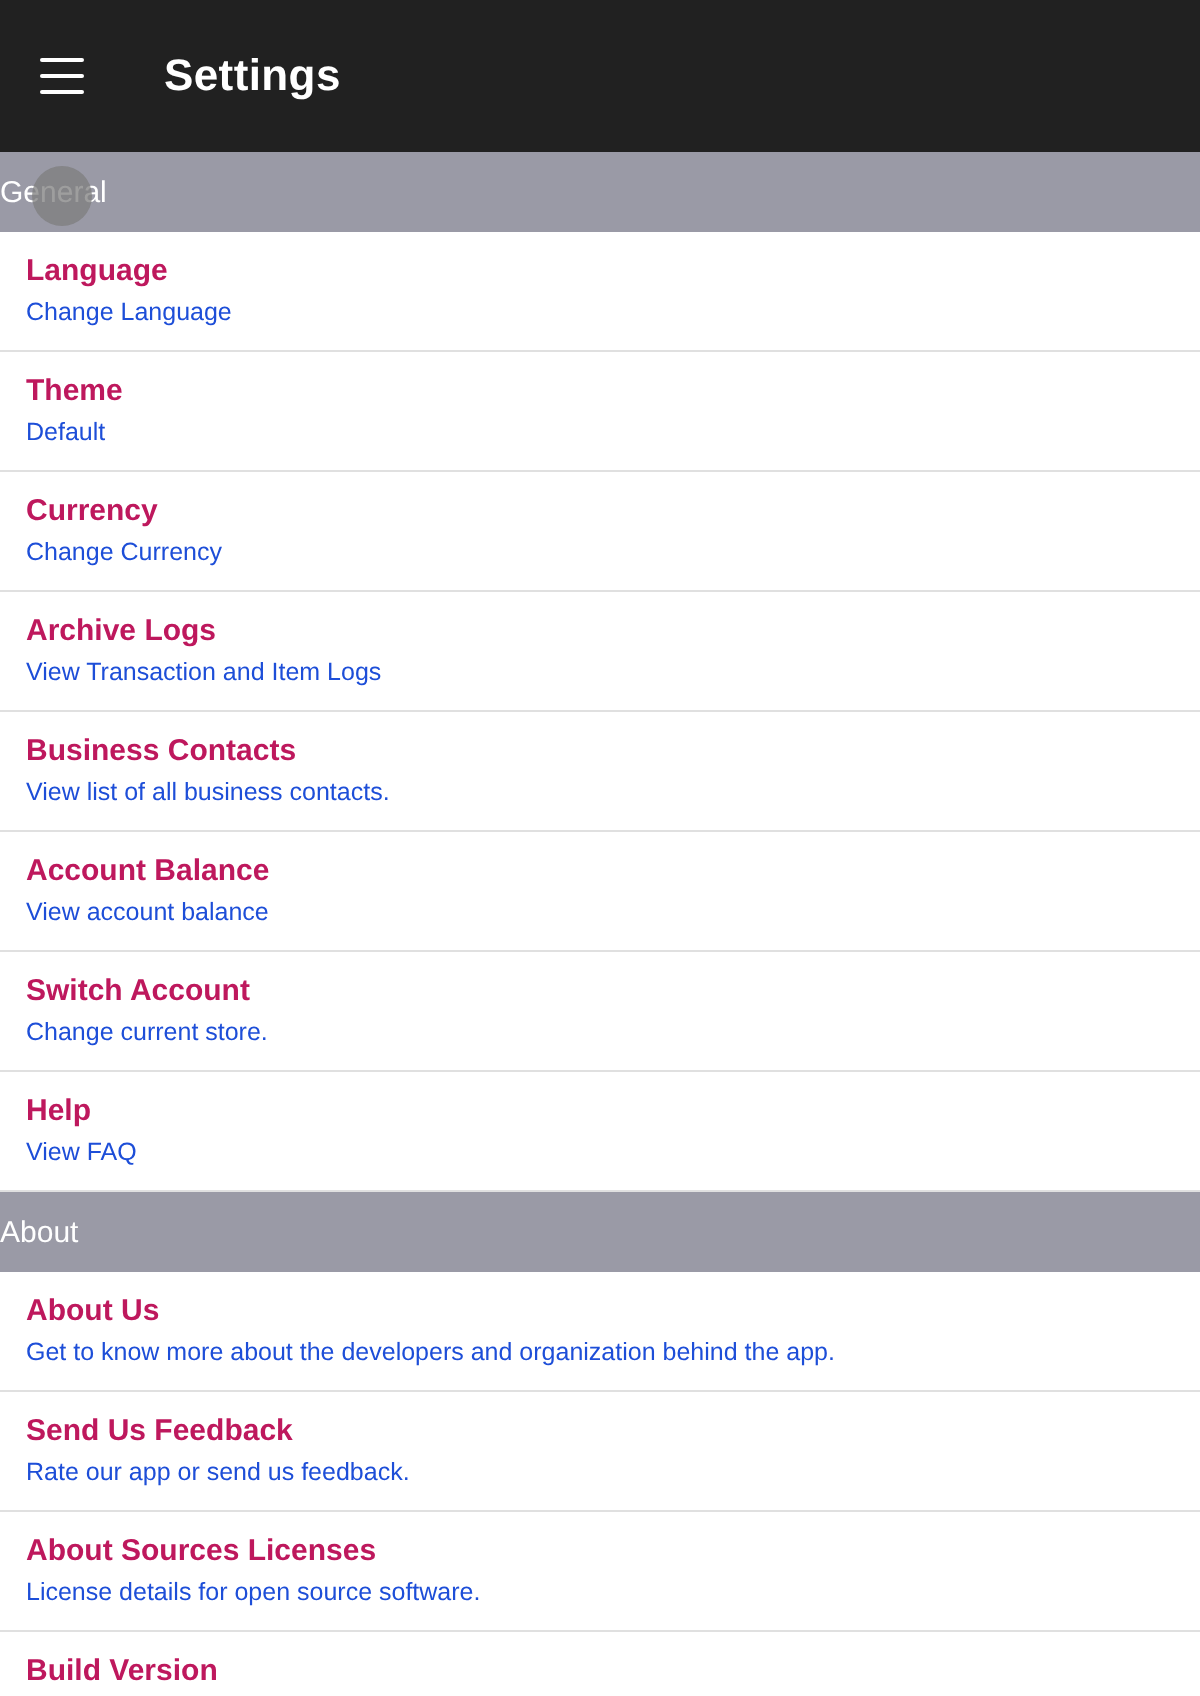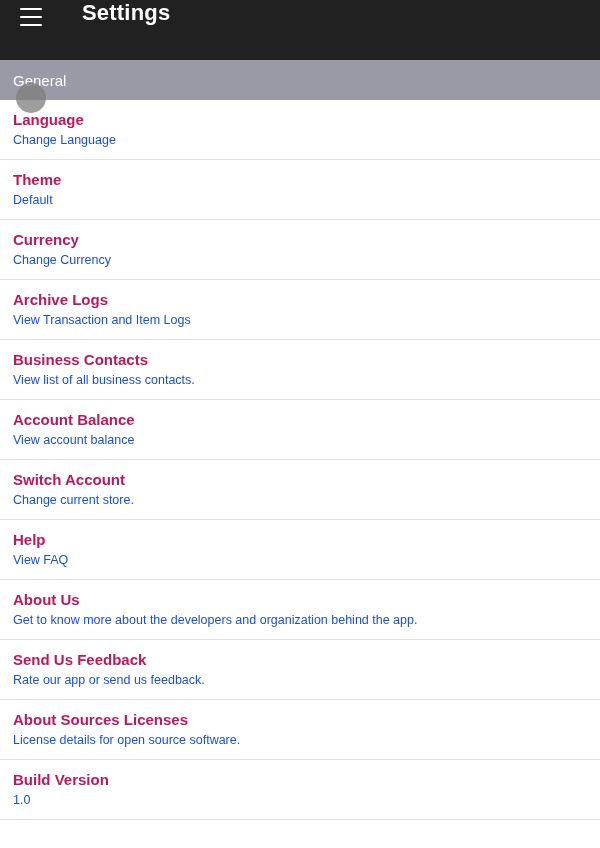--- a/index.html
+++ b/index.html
@@ -14,24 +14,24 @@
     overflow: hidden;
   }
   .app {
     width: 600px;
     height: 848px;
     position: relative;
     background: #ffffff;
   }
   
   .appbar {
-    height: 60px;
+    height: 76px;
     background: #212121;
     display: flex;
-    align-items: flex-start;
+    align-items: center;
     padding: 0 0 0 14px;
     box-sizing: border-box;
   }
   .hamburger {
     width: 34px;
     height: 34px;
     display: flex;
     flex-direction: column;
     justify-content: center;
     align-items: center;
@@ -53,21 +53,20 @@
     letter-spacing: 0.2px;
   }
   
   .section-header {
     height: 40px;
     background: #9a9aa6;
     color: #ffffff;
     font-size: 15px;
     display: flex;
     align-items: center;
-    padding-left: 13px;
     box-sizing: border-box;
     position: relative;
   }
   
   .ripple {
     position: absolute;
     width: 30px;
     height: 30px;
     border-radius: 50%;
     background: #7d7d7d;
@@ -143,20 +142,23 @@
   </div>
   <div class="row">
     <div class="row-title">Switch Account</div>
     <div class="row-sub">Change current store.</div>
   </div>
   <div class="row">
     <div class="row-title">Help</div>
     <div class="row-sub">View FAQ</div>
   </div>
 
+  <div class="section-header">
+    <span>About</span>
+  </div>
 
   <div class="row">
     <div class="row-title">About Us</div>
     <div class="row-sub">Get to know more about the developers and organization behind the app.</div>
   </div>
   <div class="row">
     <div class="row-title">Send Us Feedback</div>
     <div class="row-sub">Rate our app or send us feedback.</div>
   </div>
   <div class="row">

